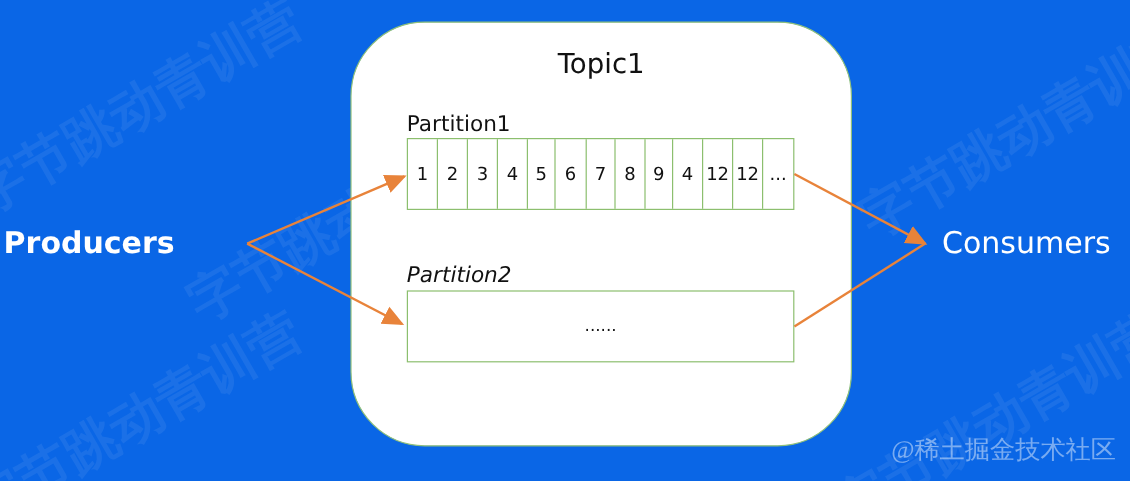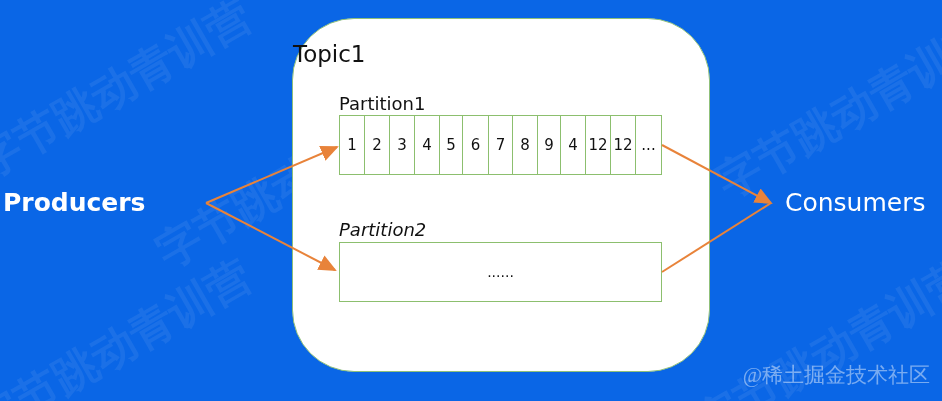--- a/index.html
+++ b/index.html
@@ -2,21 +2,21 @@
 <html><head>
 <meta charset="utf-8">
 <style>
   html, body { margin:0; padding:0; }
   body { width:942px; height:401px; position:relative; overflow:hidden;
          background:#0a66e6; font-family:"DejaVu Sans", sans-serif; }
   .wm { position:absolute; color:rgba(255,255,255,0.07); font-size:44px; font-weight:bold;
         transform:rotate(-30deg); white-space:nowrap; pointer-events:none; }
   .topic { position:absolute; left:292px; top:18px; width:418px; height:354px;
            background:#fff; border-radius:62px; border:1px solid #8fc07a; box-sizing:border-box; }
-  .topic-title { position:absolute; left:0; right:0; top:22px; 
+  .topic-title { position:absolute; left:0; right:0; top:22px; text-align:center;
                  font-size:23px; color:#111; }
   .plabel { position:absolute; font-size:18px; color:#111; }
   .p1 { position:absolute; left:339px; top:115px; width:323px; height:60px;
         border:1px solid #8cbf6e; box-sizing:border-box; display:flex; background:#fff; }
   .cell { border-right:1px solid #8cbf6e; display:flex; align-items:center; justify-content:center;
           font-size:15px; color:#111; box-sizing:border-box; }
   .cell:last-child { border-right:none; }
   .p2 { position:absolute; left:339px; top:242px; width:323px; height:60px;
         border:1px solid #8cbf6e; box-sizing:border-box; background:#fff;
         display:flex; align-items:center; justify-content:center; font-size:14px; color:#111; }

